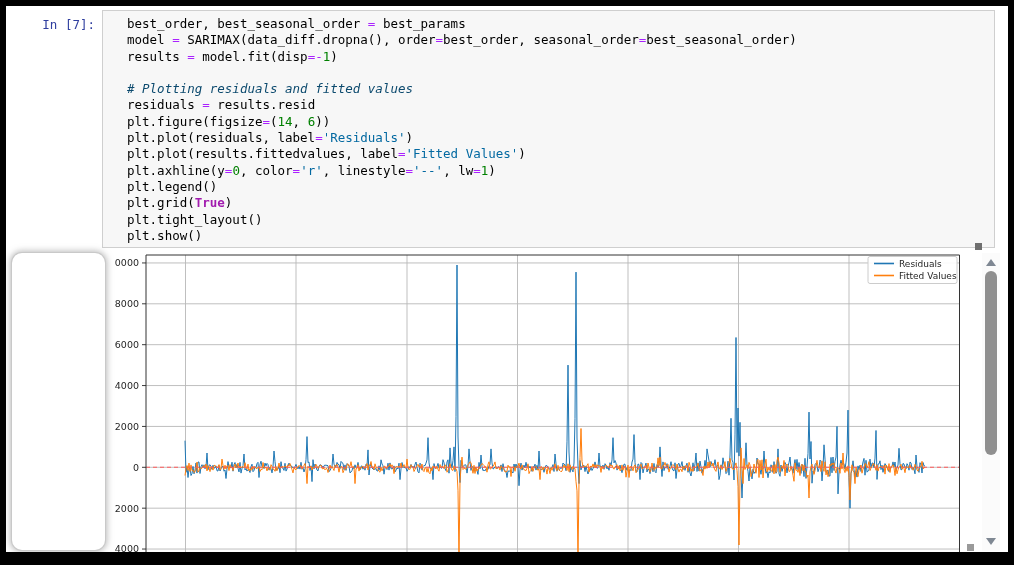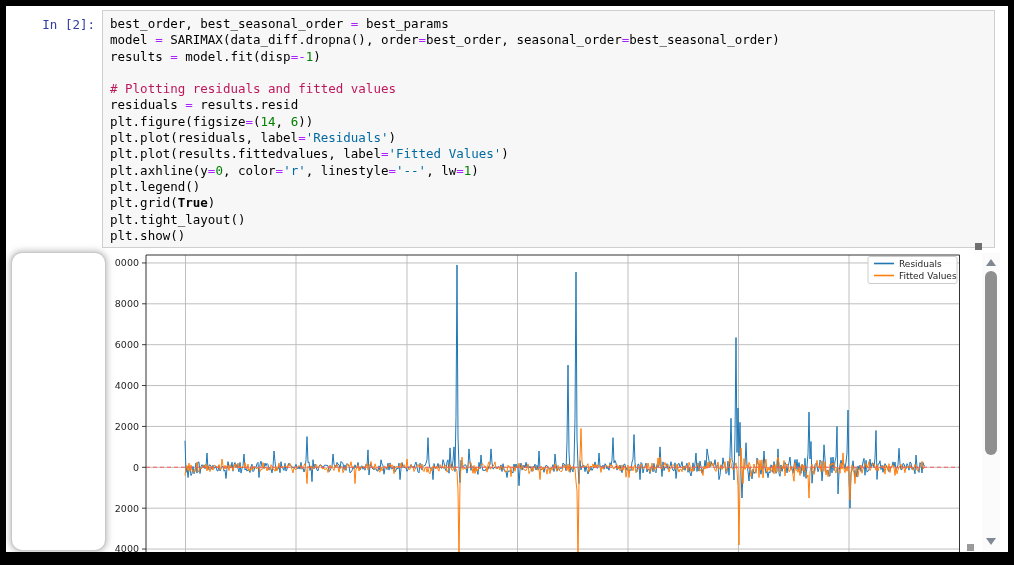--- a/index.html
+++ b/index.html
@@ -6,28 +6,28 @@
   * { box-sizing:border-box; }
   .frame { position:relative; width:1014px; height:565px; background:#000; overflow:hidden;
            font-family:"DejaVu Sans", sans-serif; }
   .content { position:absolute; left:6px; top:6px; width:1002px; height:546px;
              background:#fff; overflow:hidden; }
 
   
   .prompt { position:absolute; left:19px; top:11px; width:70px; text-align:right;
             font:12.5px/16px "DejaVu Sans Mono", monospace; color:#303F9F; }
   .code-cell { position:absolute; left:96px; top:4px; width:893px; height:238px;
-               background:#f7f7f7; border:1px solid #cfcfcf; }
+               background:#f7f7f7; border:1px solid #cfcfcf;padding-left:17px; }
   .code { padding:5px 7px; font:12.5px/16.3px "DejaVu Sans Mono", monospace;
           color:#000; white-space:pre; }
   .code .t-o { color:#AA22FF; }
   .code .t-n { color:#008000; }
   .code .t-s { color:#0369a1; }
-  .code .t-c { color:#be185d; }
-  .code .t-k { color:#000000; font-weight:bold; }
+  .code .t-c { color:#0c4a6e; font-style:italic; }
+  .code .t-k { color:#a21caf; font-weight:bold; }
 
   
   .out-box { position:absolute; left:6px; top:247px; width:93px; height:297px;
              border-radius:10px; background:#fff;
              box-shadow:0 0 0 1px #c9c9c9, 0 0 6px 2px rgba(130,130,130,0.55); }
   #figure { position:absolute; left:109px; top:246px; }
 
   
   .scrollbar { position:absolute; left:976px; top:247px; width:18px; height:298px;
                background:#fbfbfb; }
@@ -41,21 +41,21 @@
              border-top:7px solid #7f8893; }
   .corner-a { position:absolute; left:969px; top:237px; width:7px; height:7px; background:#6f6f6f; }
   .corner-b { position:absolute; left:961px; top:538px; width:7px; height:7px; background:#9a9a9a; }
 </style>
 </head>
 <body>
 
 <div class="frame">
   <div class="content">
 
-    <div class="prompt">In [2]:</div>
+    <div class="prompt">In [7]:</div>
 
     <div class="code-cell">
       <div class="code" id="code"><div><span>best_order, best_seasonal_order </span><span class="t-o">=</span><span> best_params</span></div><div><span>model </span><span class="t-o">=</span><span> SARIMAX(data_diff.dropna(), order</span><span class="t-o">=</span><span>best_order, seasonal_order</span><span class="t-o">=</span><span>best_seasonal_order)</span></div><div><span>results </span><span class="t-o">=</span><span> model.fit(disp</span><span class="t-o">=</span><span class="t-o">-</span><span class="t-n">1</span><span>)</span></div><div>&nbsp;</div><div><span class="t-c"># Plotting residuals and fitted values</span></div><div><span>residuals </span><span class="t-o">=</span><span> results.resid</span></div><div><span>plt.figure(figsize</span><span class="t-o">=</span><span>(</span><span class="t-n">14</span><span>, </span><span class="t-n">6</span><span>))</span></div><div><span>plt.plot(residuals, label</span><span class="t-o">=</span><span class="t-s">'Residuals'</span><span>)</span></div><div><span>plt.plot(results.fittedvalues, label</span><span class="t-o">=</span><span class="t-s">'Fitted Values'</span><span>)</span></div><div><span>plt.axhline(y</span><span class="t-o">=</span><span class="t-n">0</span><span>, color</span><span class="t-o">=</span><span class="t-s">'r'</span><span>, linestyle</span><span class="t-o">=</span><span class="t-s">'--'</span><span>, lw</span><span class="t-o">=</span><span class="t-n">1</span><span>)</span></div><div><span>plt.legend()</span></div><div><span>plt.grid(</span><span class="t-k">True</span><span>)</span></div><div><span>plt.tight_layout()</span></div><div><span>plt.show()</span></div></div>
     </div>
 
     <div class="out-box"></div>
 
     <svg id="figure" width="870" height="300">
         <rect x="0" y="0" width="870" height="300" fill="#ffffff"></rect>
         <defs>

